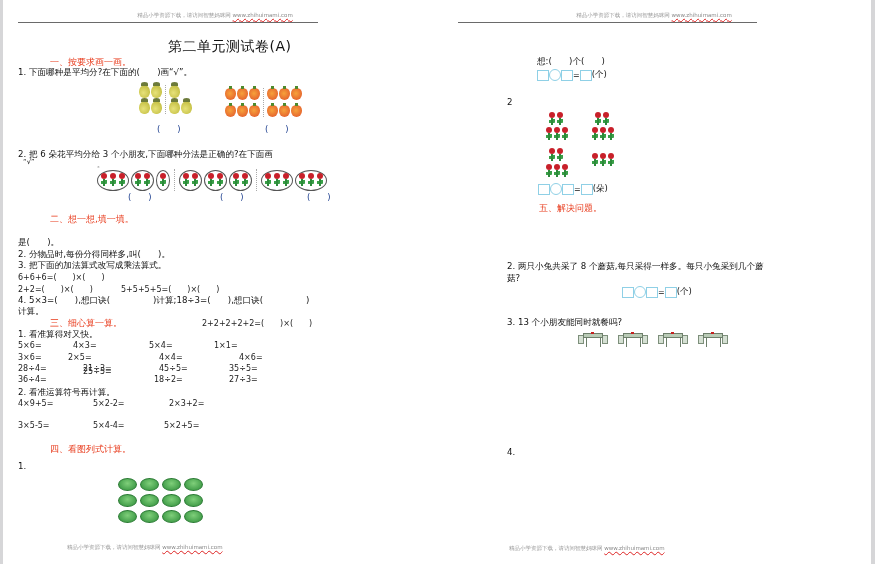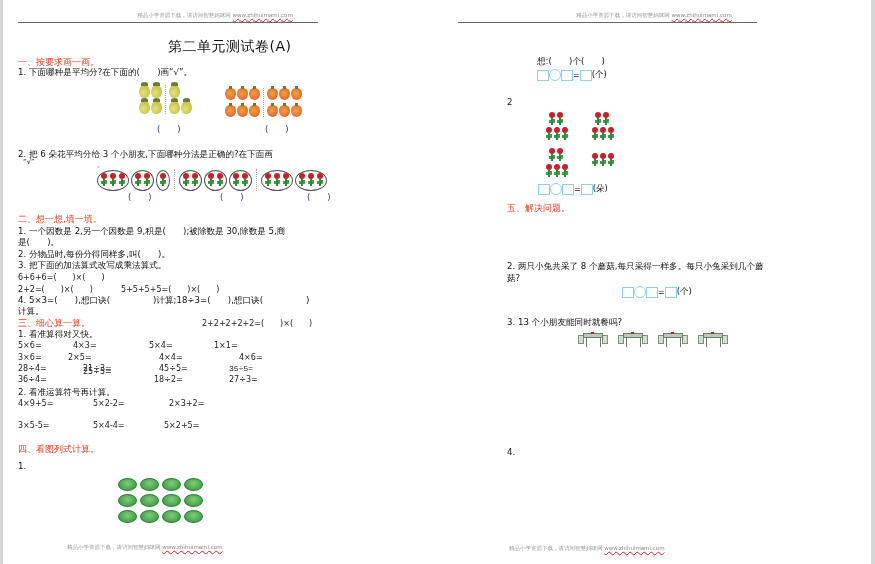--- a/index.html
+++ b/index.html
@@ -10,21 +10,21 @@
   #page1 { left: 3px; width: 501px; padding-left: 44px; }
   #page2 { left: 442px; width: 429px; }
   .header { position: absolute; top: 12px; left: 15px; width: 300px; text-align: center; font-size: 5.5px; color: #9a9a9a; white-space: nowrap; }
   .header .url, .footer .url { color: #8a8a8a; text-decoration: underline wavy #d22; text-decoration-thickness: 0.6px; }
   .header-rule { position: absolute; top: 22px; left: 17px; width: 299px; height: 1px; background: #6a6a6a; }
   .footer { position: absolute; left: 66px; font-size: 5.5px; color: #9a9a9a; white-space: nowrap; }
   #page1 .footer { top: 544px; }
   #page2 .footer { top: 545px; left: 67px; }
   .abs { position: absolute; white-space: nowrap; }
   .title { font-size: 14px; color: #111; letter-spacing: 0.5px; }
-  .sec { font-size: 9px; color: #e8391a; }
+  .sec { font-size: 9px; color: #e8391a; margin-left: 32px; }
   .txt { font-size: 8.6px; color: #111; }
   .calc { font-size: 8px; color: #222; }
   .paren { font-size: 8.5px; color: #1d3f8f; }
   .fruit-row { display: flex; gap: 1px; }
   .pear { width: 11px; height: 13px; border-radius: 50% 50% 45% 45%; background: radial-gradient(circle at 40% 60%, #e7e27a, #b7b22f); position: relative; }
   .pear::before { content: ""; position: absolute; top: -3px; left: 2px; width: 7px; height: 4px; background: #6d7b3a; border-radius: 50% 50% 0 0; }
   .pepper { width: 11px; height: 12px; border-radius: 45% 45% 50% 50%; background: radial-gradient(circle at 45% 45%, #f6a23b, #e0502a); position: relative; }
   .pepper::before { content: ""; position: absolute; top: -2px; left: 4px; width: 3px; height: 3px; background: #4f8a2c; }
   .vsep { width: 0; border-left: 1px dotted #aaa; }
   .rose-group { display: inline-flex; align-items: center; justify-content: center; border: 1px solid #555; border-radius: 50%; height: 21px; padding: 0 2px; gap: 1px; }
@@ -155,21 +155,20 @@
           <div class="rose"></div>
           <div class="rose"></div>
           <div class="rose"></div>
         </div>
     </div>
     <div class="abs paren" style="left:125px;top:192px;">(　　)</div>
     <div class="abs paren" style="left:217px;top:192px;">(　　)</div>
     <div class="abs paren" style="left:304px;top:192px;">(　　)</div>
 
     <div class="abs sec" style="left:15px;top:213px;">二、想一想,填一填。</div>
-    <div class="abs txt" style="left:15px;top:226px;">1. 一个因数是 2,另一个因数是 9,积是(　　);被除数是 30,除数是 5,商</div>
     <div class="abs txt" style="left:15px;top:237px;">是(　　)。</div>
     <div class="abs txt" style="left:15px;top:249px;">2. 分物品时,每份分得同样多,叫(　　)。</div>
     <div class="abs txt" style="left:15px;top:260px;">3. 把下面的加法算式改写成乘法算式。</div>
     <div class="abs calc" style="left:15px;top:272px;">6+6+6=(　　)×(　　)</div>
     <div class="abs calc" style="left:199px;top:272px;margin-top:46px;">2+2+2+2+2=(　　)×(　　)</div>
     <div class="abs calc" style="left:15px;top:284px;">2+2=(　　)×(　　)</div>
     <div class="abs calc" style="left:118px;top:284px;">5+5+5+5=(　　)×(　　)</div>
     <div class="abs txt" style="left:15px;top:295px;">4. 5×3=(　　),想口诀(　　　　　)计算;18÷3=(　　),想口诀(　　　　　)</div>
     <div class="abs txt" style="left:15px;top:306px;">计算。</div>
 
@@ -182,21 +181,21 @@
     <div class="abs calc" style="left:211px;top:341px;">1×1=</div>
 
     <div class="abs calc" style="left:15px;top:353px;">3×6=</div>
     <div class="abs calc" style="left:65px;top:353px;">2×5=</div>
     <div class="abs calc" style="left:156px;top:353px;">4×4=</div>
     <div class="abs calc" style="left:236px;top:353px;">4×6=</div>
 
     <div class="abs calc" style="left:15px;top:364px;">28÷4=</div>
     <div class="abs calc" style="left:80px;top:364px;">21÷3=</div>
     <div class="abs calc" style="left:156px;top:364px;">45÷5=</div>
-    <div class="abs calc" style="left:226px;top:364px;font-family:Liberation Mono, monospace;">35÷5=</div>
+    <div class="abs calc" style="left:226px;top:364px;">35÷5=</div>
 
     <div class="abs calc" style="left:15px;top:375px;">36÷4=</div>
     <div class="abs calc" style="left:80px;top:367px;">25÷5=</div>
     <div class="abs calc" style="left:151px;top:375px;">18÷2=</div>
     <div class="abs calc" style="left:226px;top:375px;">27÷3=</div>
 
     <div class="abs txt" style="left:15px;top:387px;">2. 看准运算符号再计算。</div>
     <div class="abs calc" style="left:15px;top:399px;">4×9+5=</div>
     <div class="abs calc" style="left:90px;top:399px;">5×2-2=</div>
     <div class="abs calc" style="left:166px;top:399px;">2×3+2=</div>

